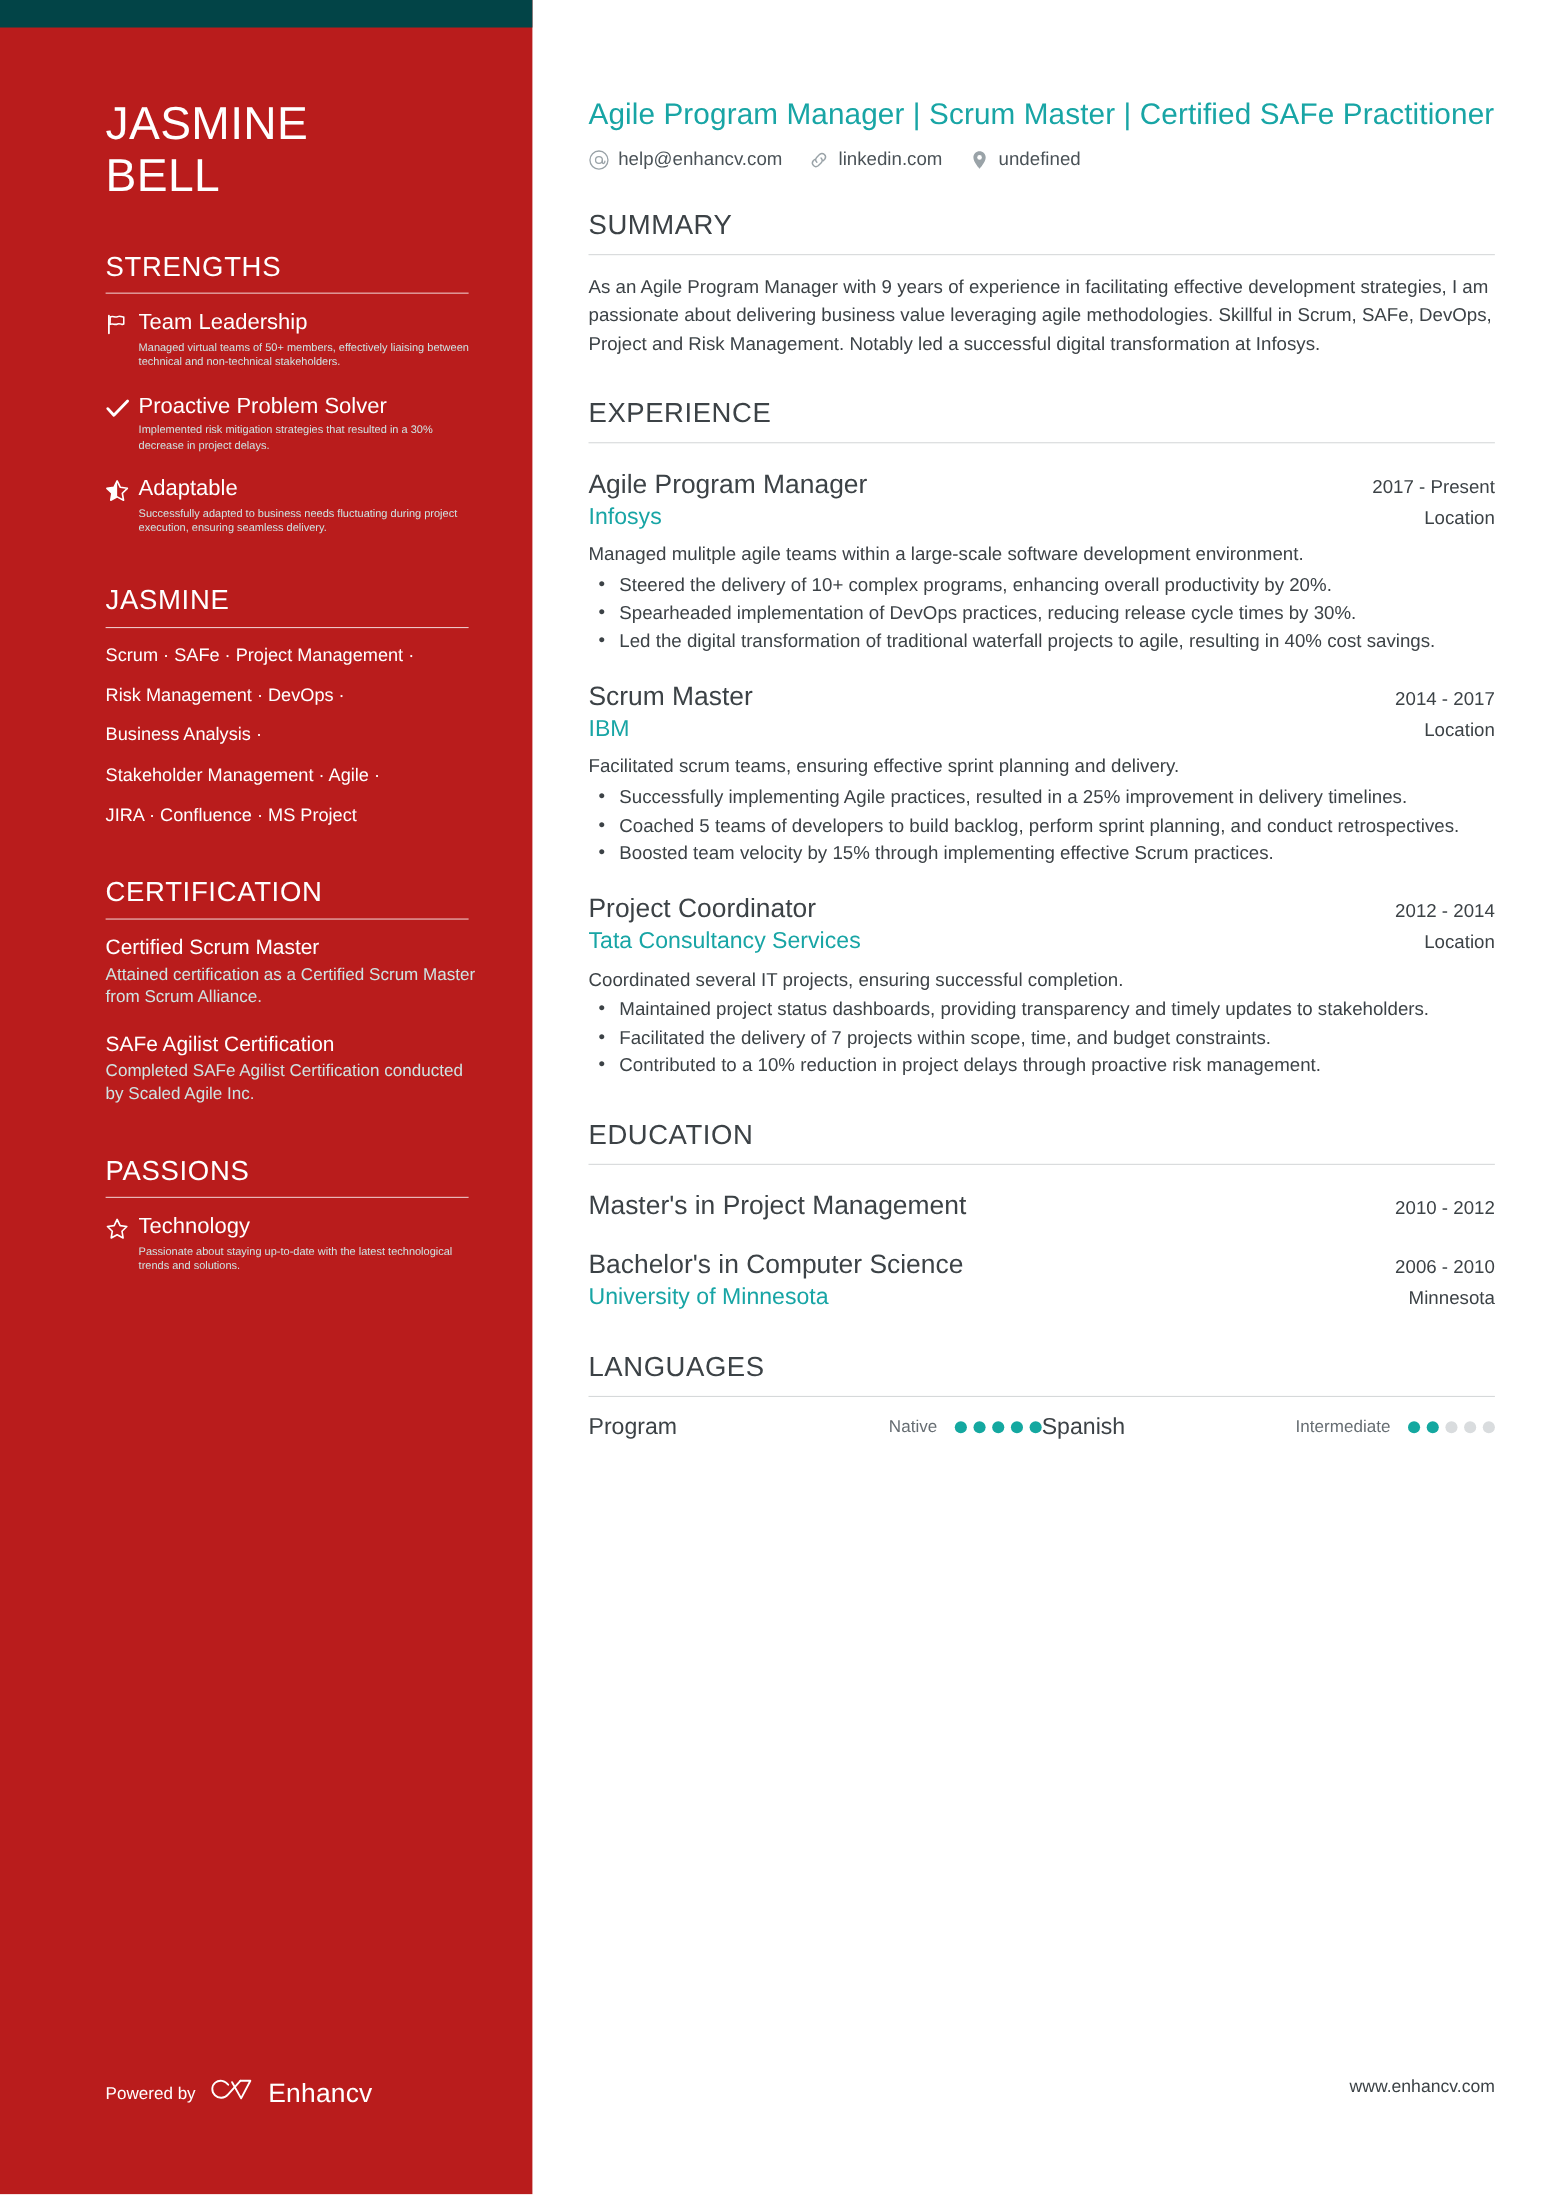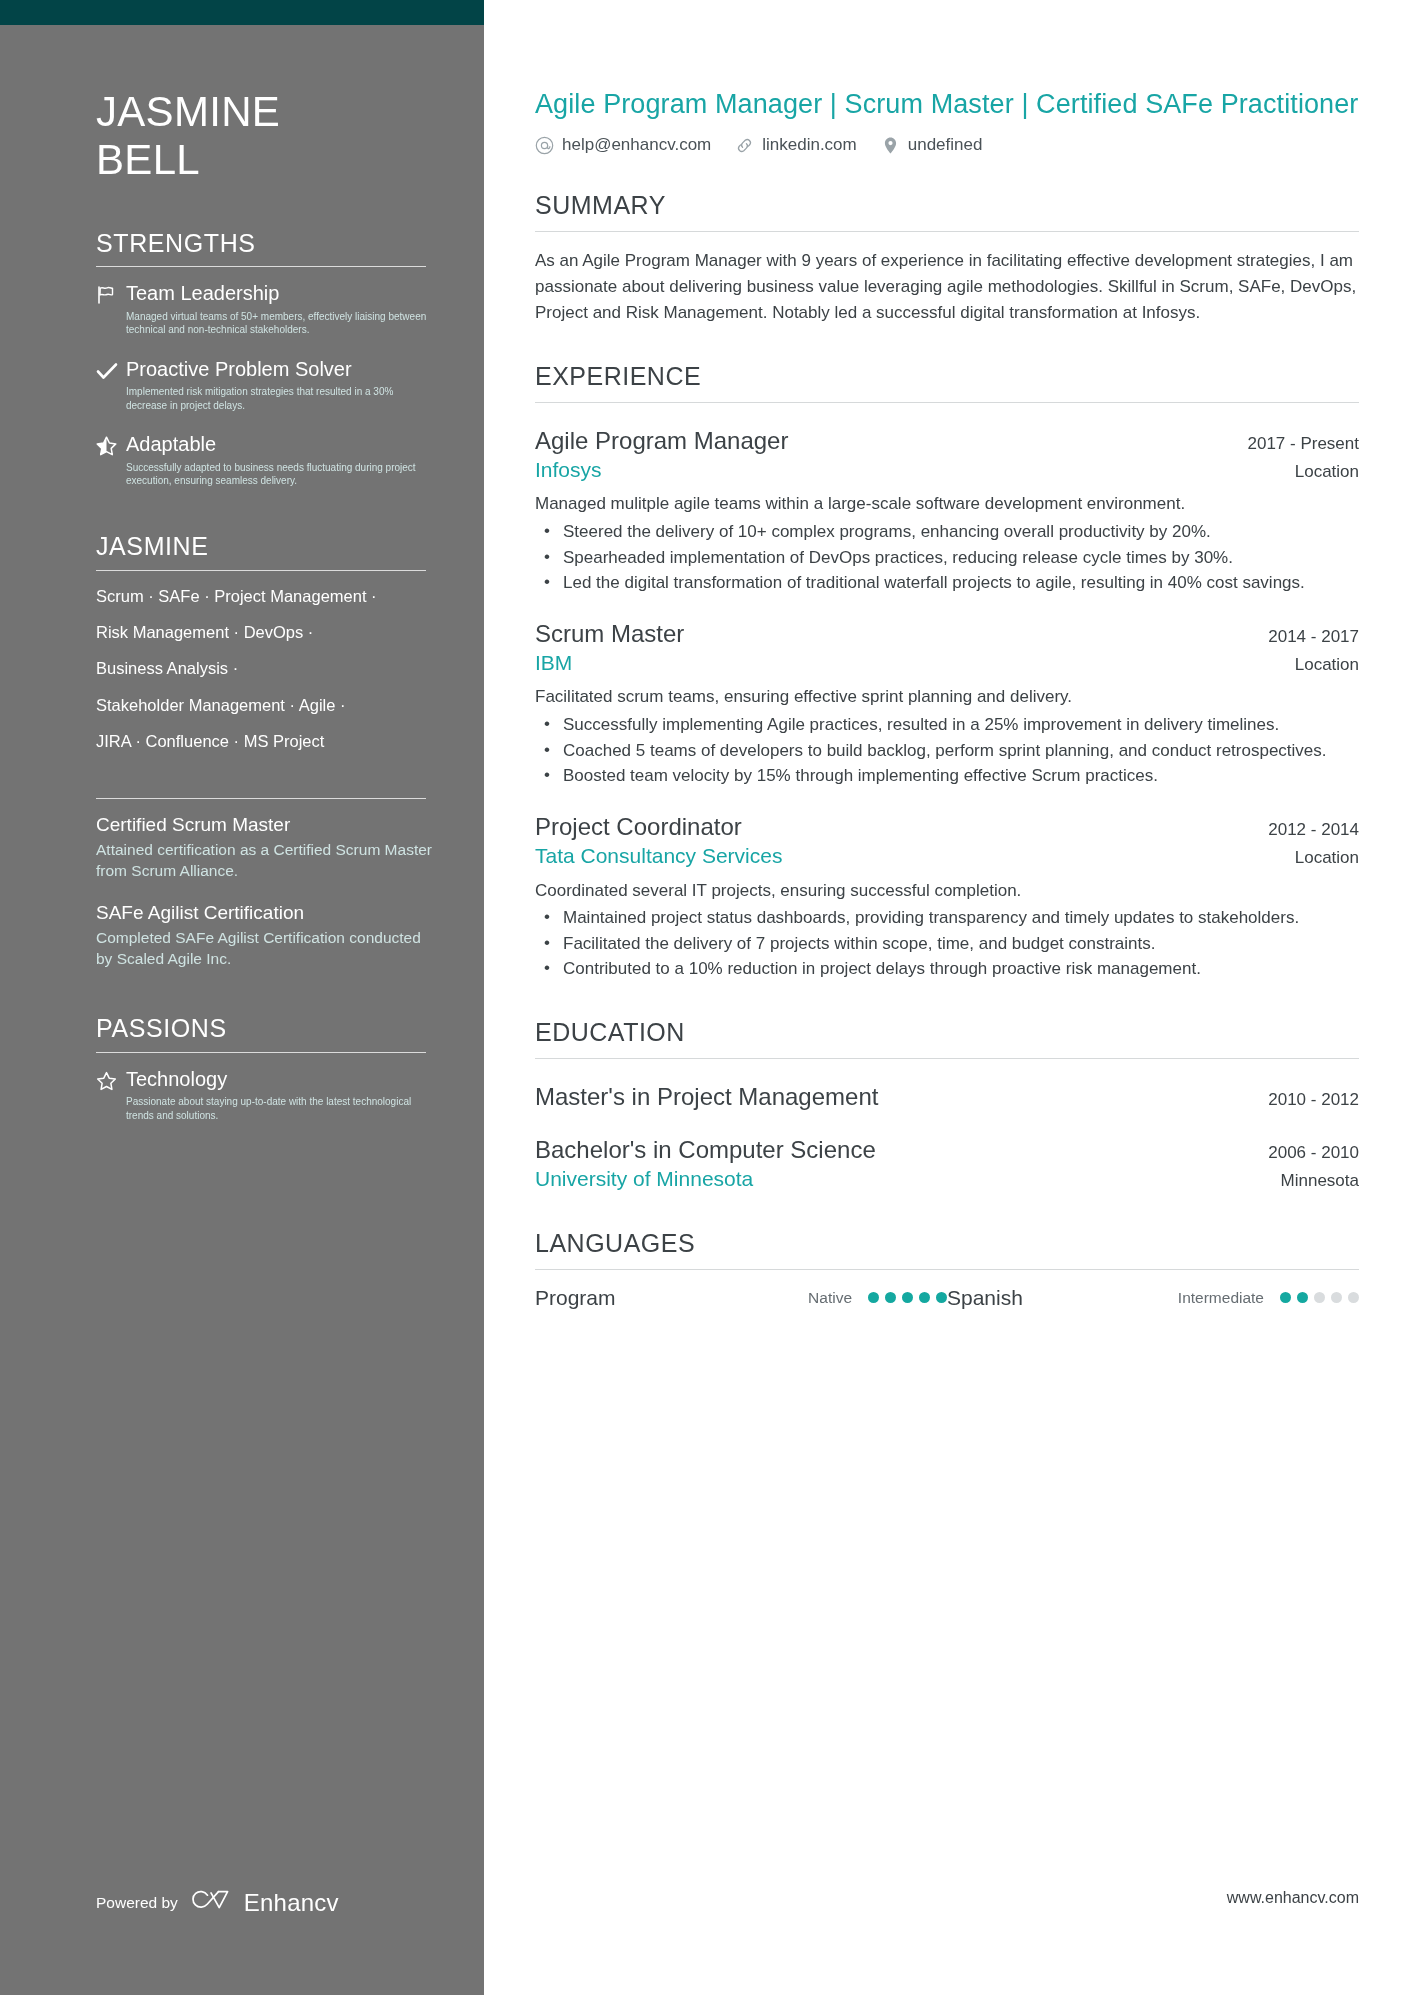--- a/index.html
+++ b/index.html
@@ -17,21 +17,21 @@
     height: 1995px;
     background: #ffffff;
     overflow: hidden;
   }
   
   .sidebar {
     position: absolute;
     left: 0; top: 0;
     width: 484px;
     height: 1995px;
-    background: #737373;
+    background: #b91c1c;
     box-sizing: border-box;
   }
   .sidebar-topband {
     position: absolute;
     left: 0; top: 0;
     width: 484px;
     height: 25px;
     background: #024447;
   }
   .sidebar-inner {
@@ -359,20 +359,21 @@
         <div class="side-heading">JASMINE</div>
         <div class="side-rule"></div>
         <div class="skill-line">Scrum · SAFe · Project Management ·</div>
         <div class="skill-line">Risk Management · DevOps ·</div>
         <div class="skill-line">Business Analysis ·</div>
         <div class="skill-line">Stakeholder Management · Agile ·</div>
         <div class="skill-line">JIRA · Confluence · MS Project</div>
       </section>
 
       <section class="side-section">
+        <div class="side-heading">CERTIFICATION</div>
         <div class="side-rule"></div>
         <div class="cert-item">
           <div class="cert-title">Certified Scrum Master</div>
           <div class="cert-desc">Attained certification as a Certified Scrum Master from Scrum Alliance.</div>
         </div>
         <div class="cert-item">
           <div class="cert-title">SAFe Agilist Certification</div>
           <div class="cert-desc">Completed SAFe Agilist Certification conducted by Scaled Agile Inc.</div>
         </div>
       </section>

